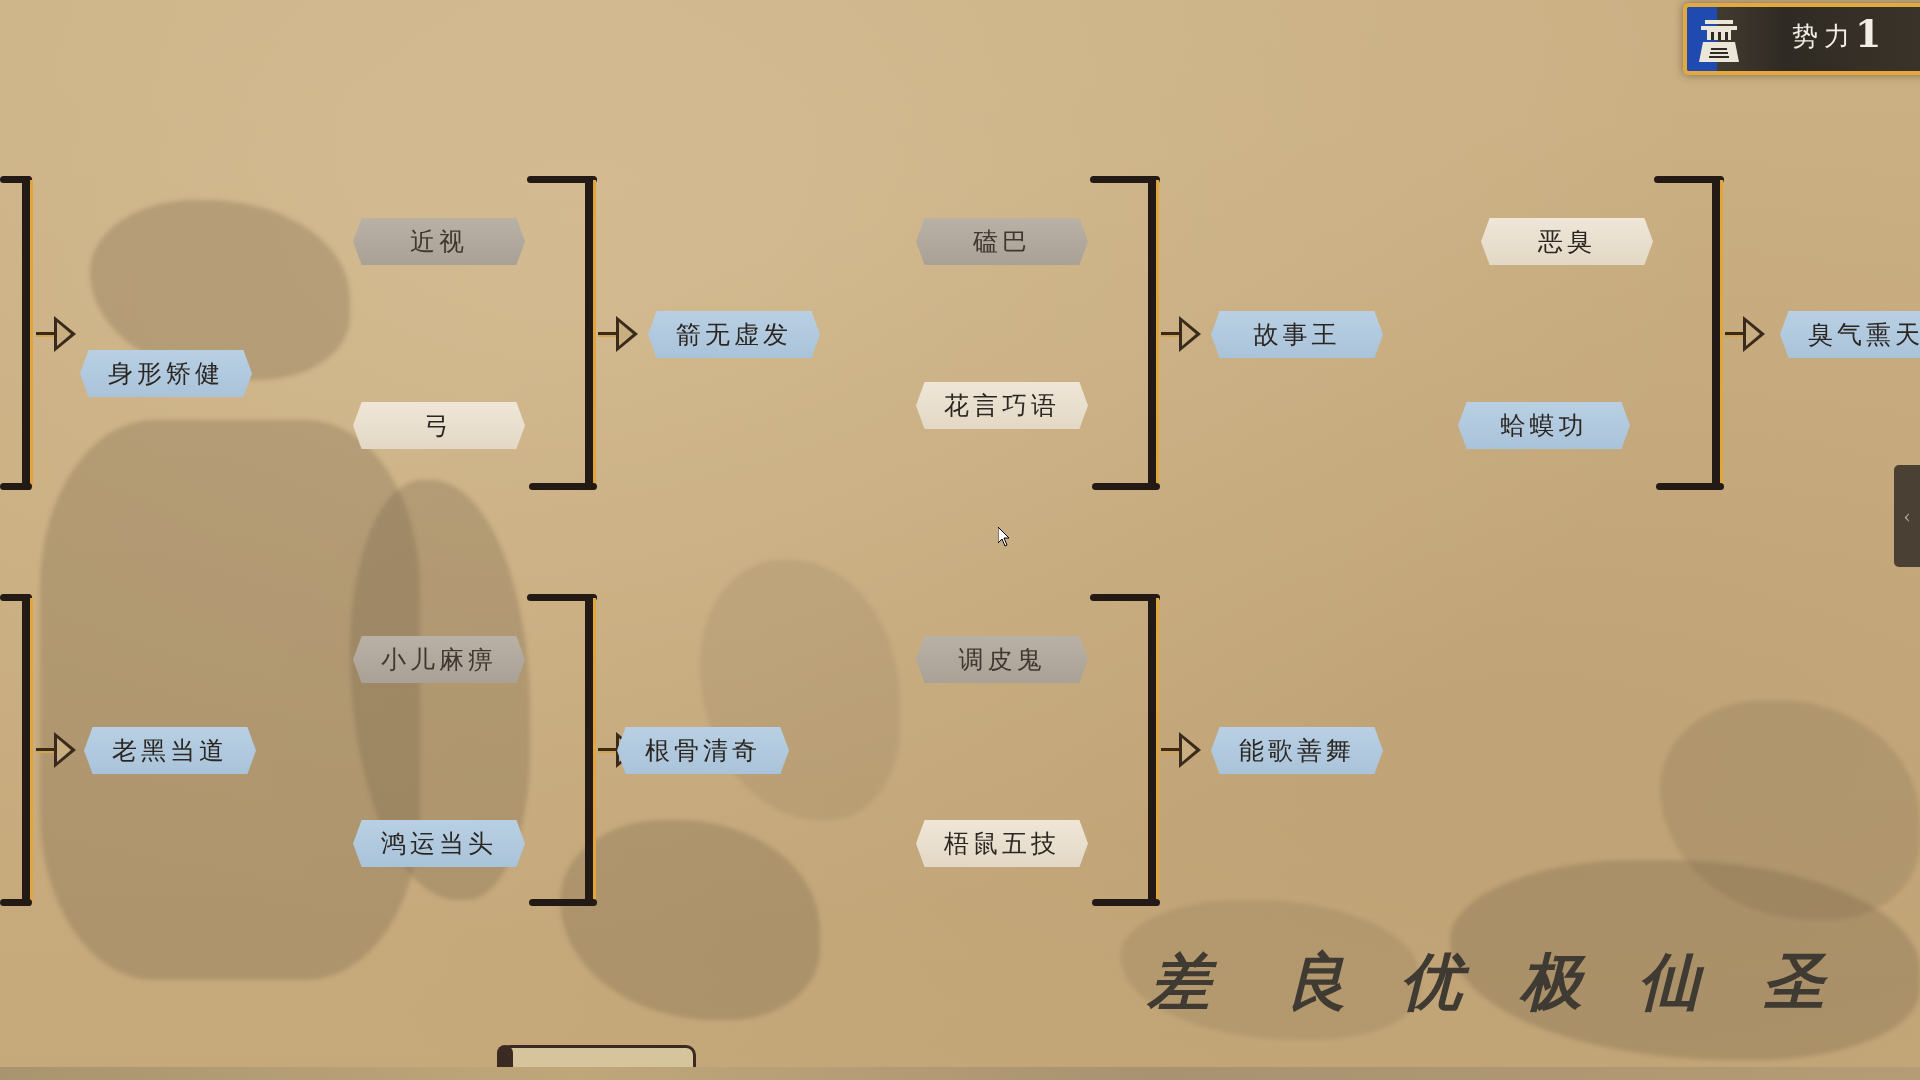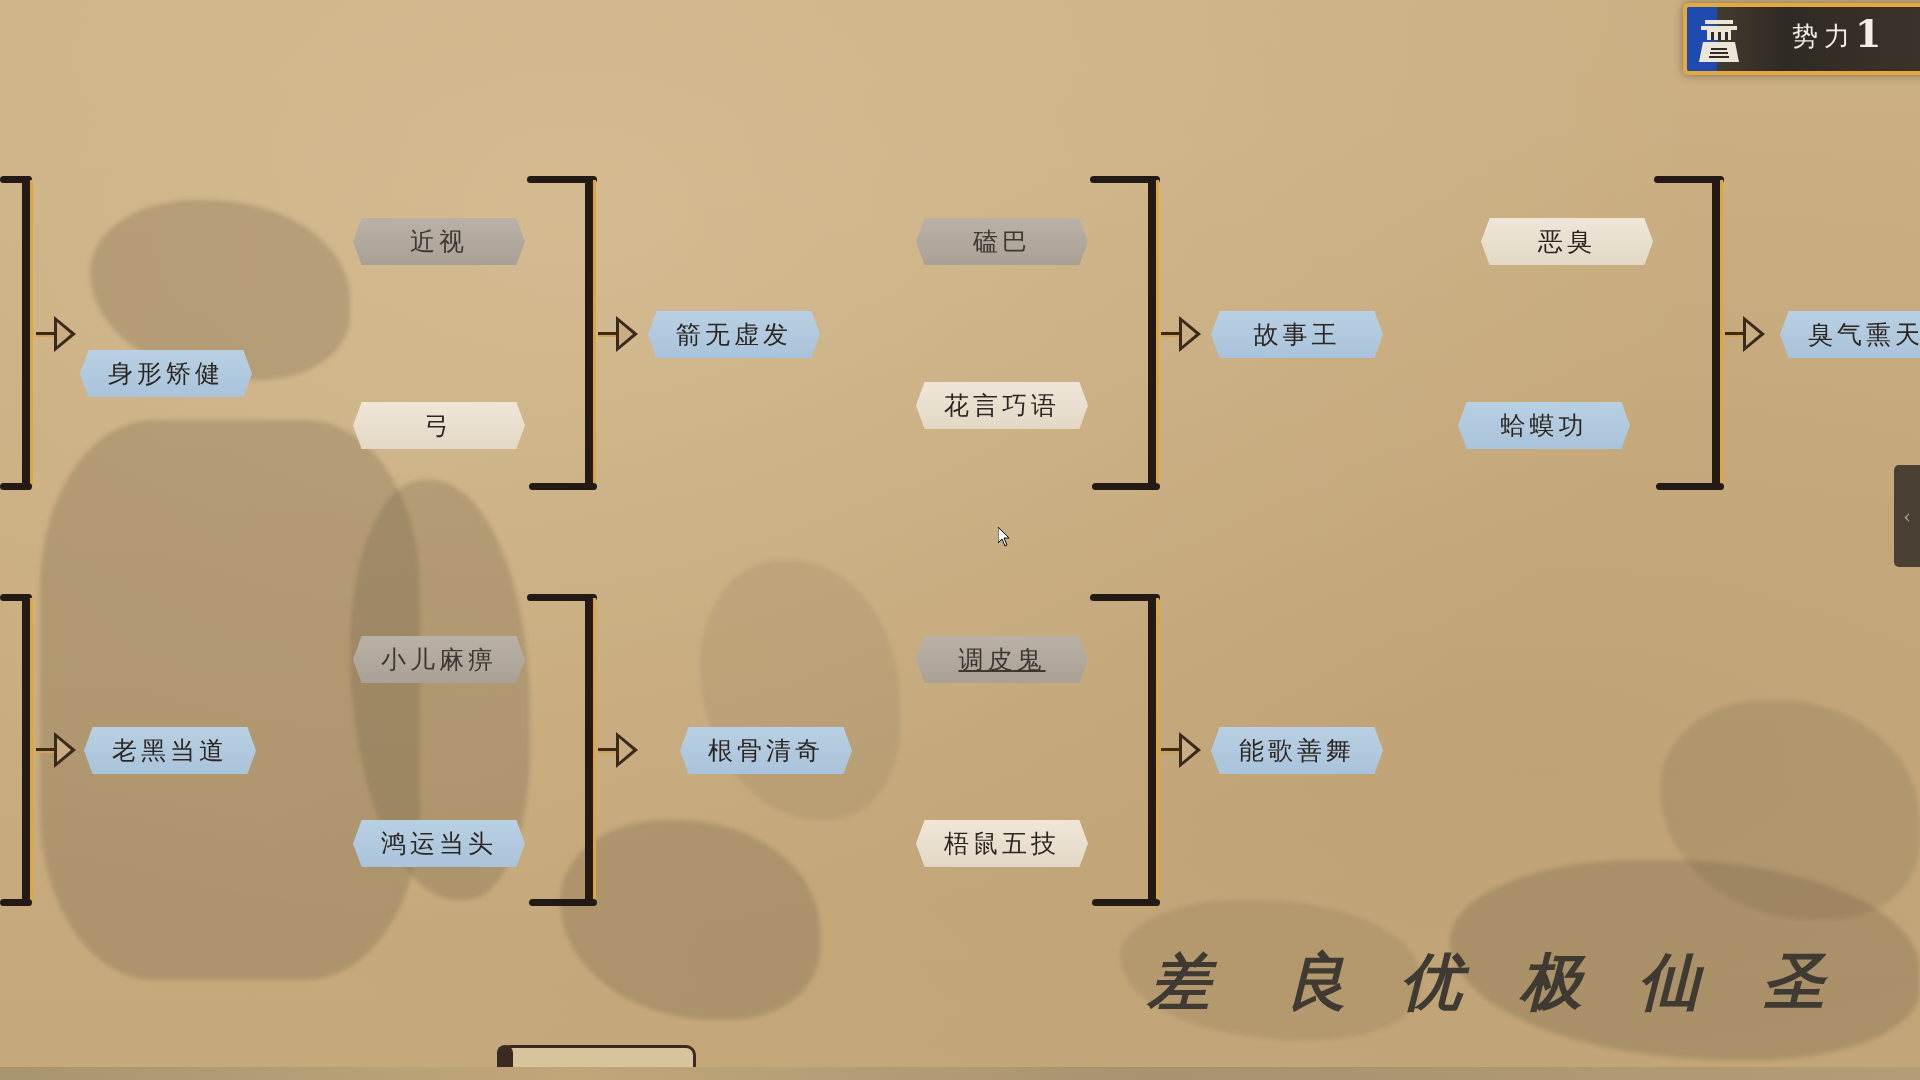--- a/index.html
+++ b/index.html
@@ -224,23 +224,23 @@
   <div class="vert" style="left:58px;top:0;height:312px;"></div>
   <div class="gold" style="left:66px;top:4px;height:304px;"></div>
   <div class="bot" style="left:2px;top:305px;width:68px;"></div>
 </div>
 <div class="arrow" style="left:598px;top:728px;">
     <div class="shaft"></div>
     <div class="shaft2"></div>
     <div class="head"></div>
     <div class="head-in"></div>
   </div>
-<div class="node blue" style="left:680px;top:727px;font-family:Liberation Serif, serif;">根骨清奇</div>
-
-<div class="node gray" style="left:916px;top:636px;text-decoration:underline;">调皮鬼</div>
+<div class="node blue" style="left:617px;top:727px;font-family:Liberation Serif, serif;">根骨清奇</div>
+
+<div class="node gray" style="left:916px;top:636px;">调皮鬼</div>
 <div class="node white" style="left:916px;top:820px;text-align:right;">梧鼠五技</div>
 <div class="bracket" style="left:1090px;top:594px;width:72px;height:312px;">
   <div class="top" style="left:0;top:0;width:70px;"></div>
   <div class="vert" style="left:58px;top:0;height:312px;"></div>
   <div class="gold" style="left:66px;top:4px;height:304px;"></div>
   <div class="bot" style="left:2px;top:305px;width:68px;"></div>
 </div>
 <div class="arrow" style="left:1161px;top:728px;">
     <div class="shaft"></div>
     <div class="shaft2"></div>

